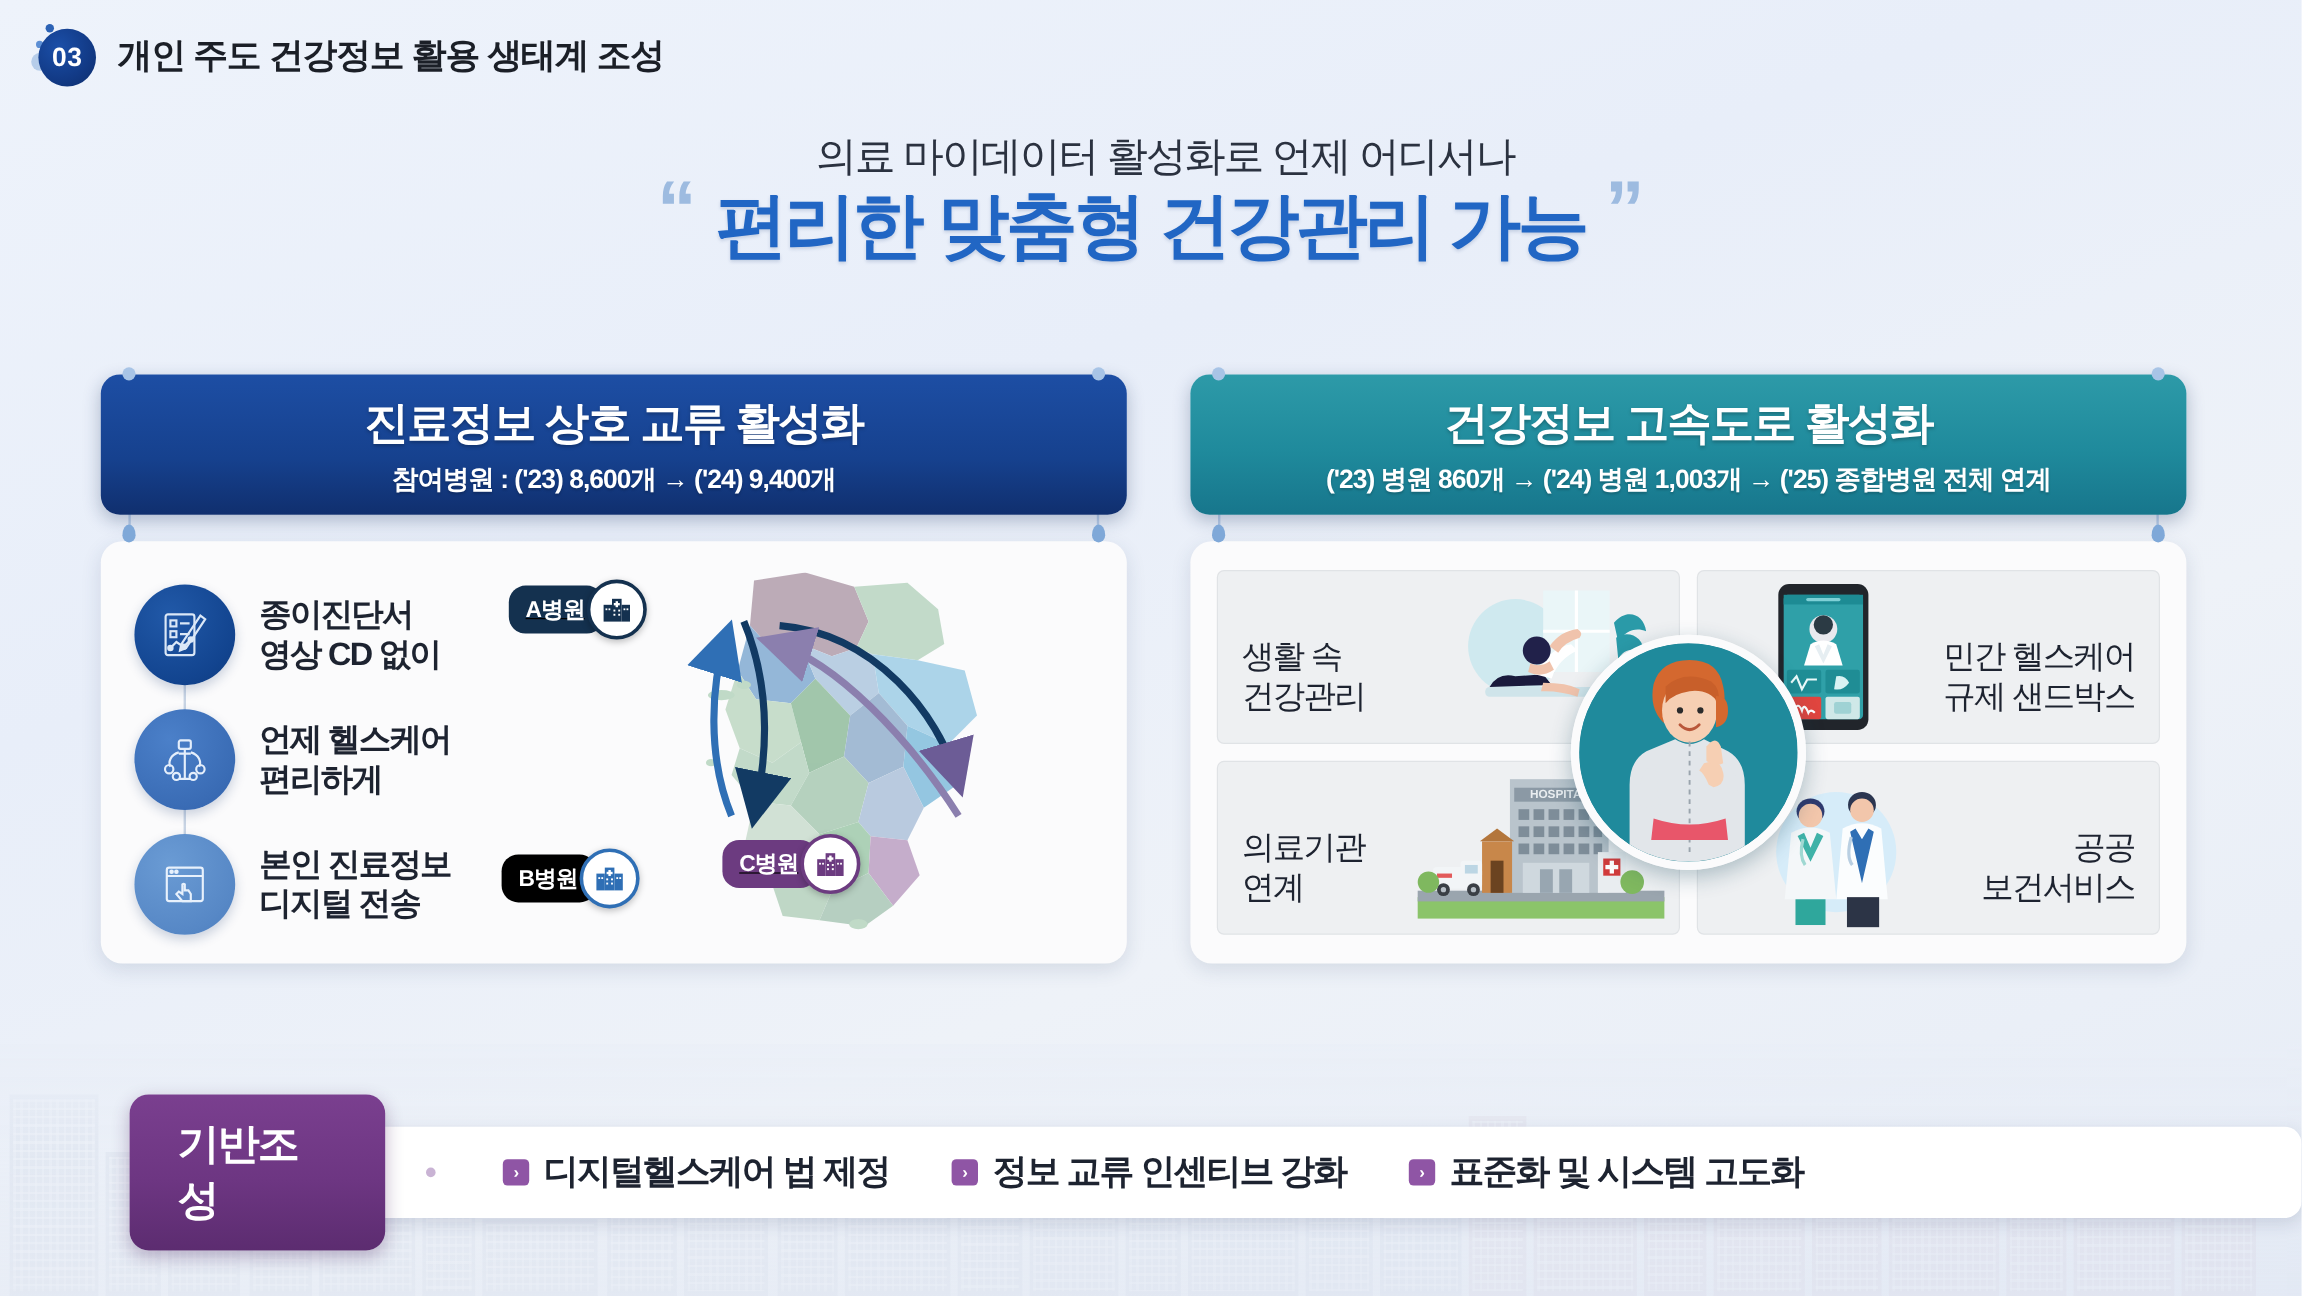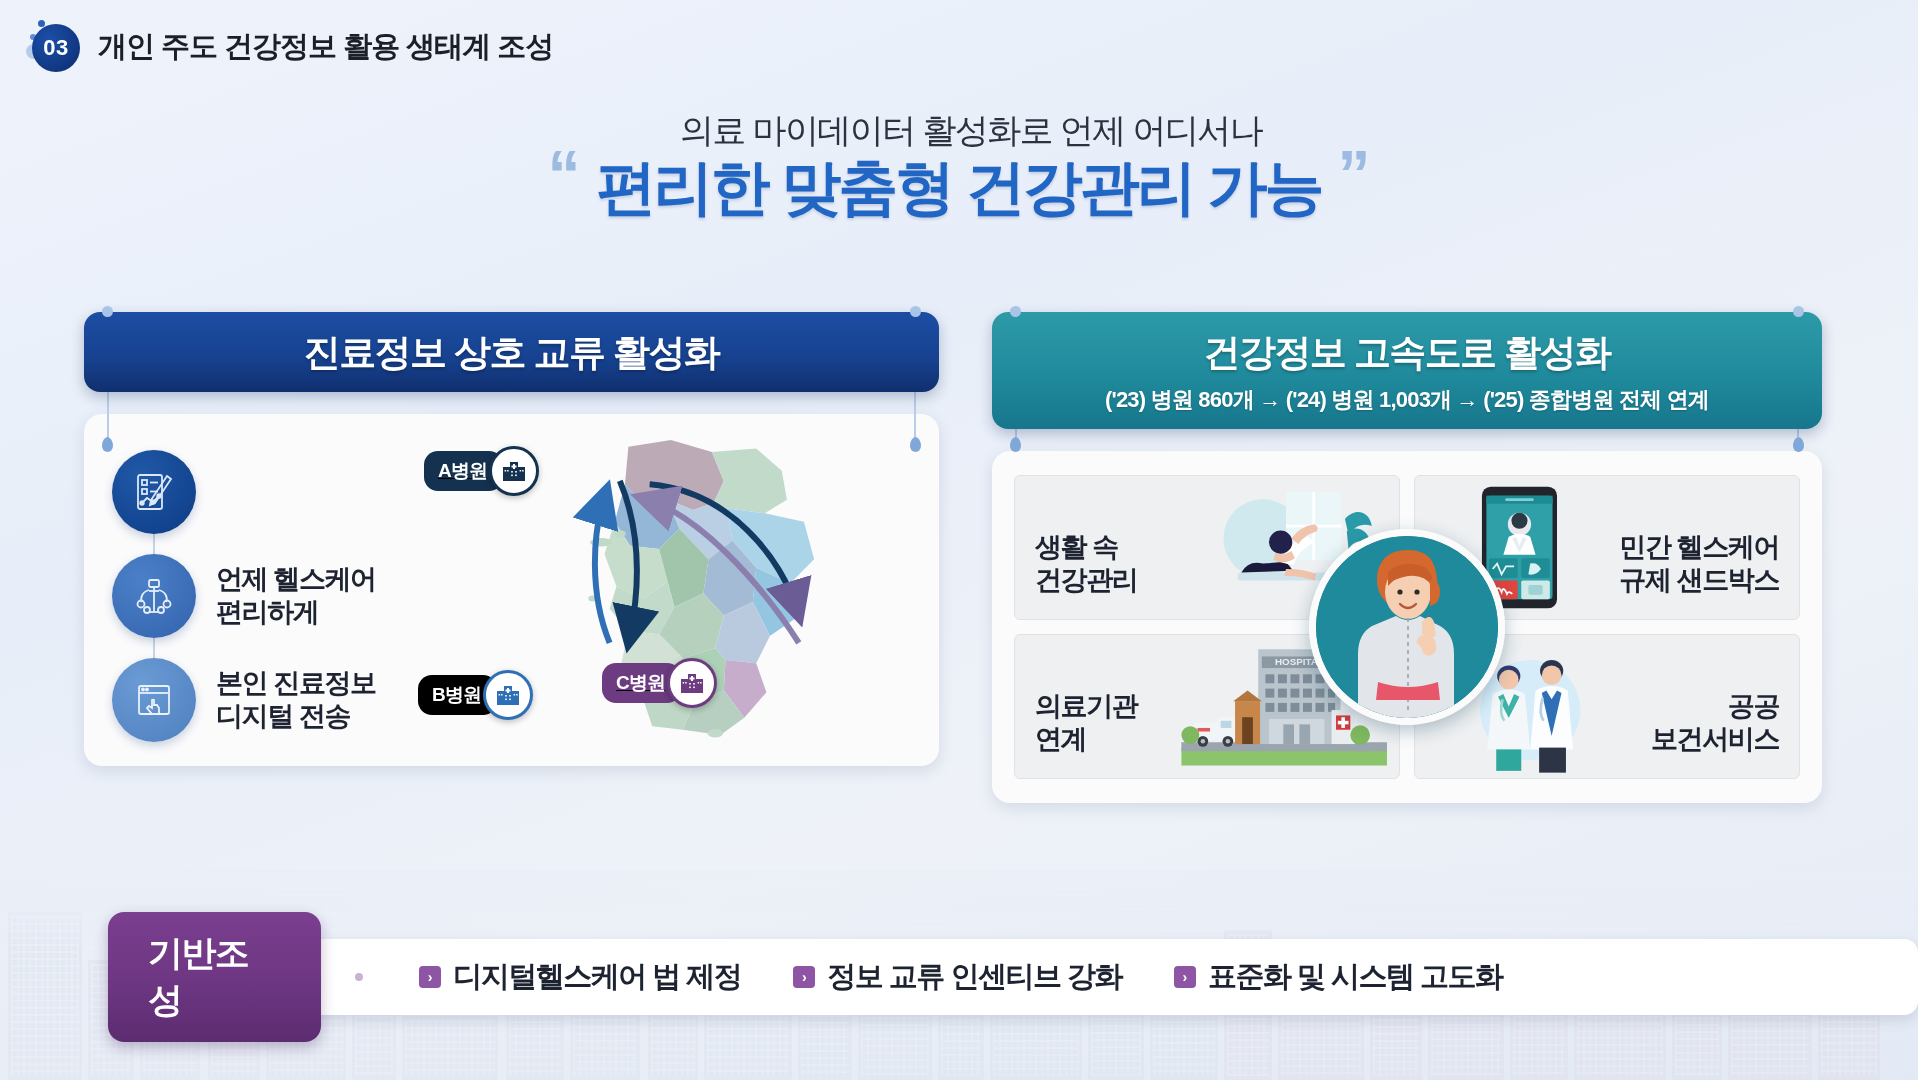--- a/index.html
+++ b/index.html
@@ -77,21 +77,21 @@
   .blt .tx { font-size:27px; font-weight:800; color:#1d2330; line-height:1.22; letter-spacing:-1.4px; }
   .bullets .chain { position:absolute; left:41px; width:2px; background:#c8d4e4; }
 
   .map-wrap { flex:1; position:relative; }
 
   
   .right-body { padding:24px 22px; height:352px; position:relative; }
   .quad { display:grid; grid-template-columns:1fr 1fr; grid-template-rows:1fr 1fr; gap:14px; height:100%; }
   .qcard { background:#eef0f2; border:1px solid #e0e3e6; border-radius:6px; position:relative;
      display:flex; align-items:center; overflow:hidden; }
-  .qcard .qlabel { font-size:27px; font-weight:700; color:#1d2330; line-height:1.22;
+  .qcard .qlabel { font-size:27px; font-weight:400; color:#1d2330; line-height:1.22;
      letter-spacing:-1.4px; padding:0 20px; z-index:3;margin-top:32px; }
   .qcard.r .qlabel { margin-left:auto; text-align:right; }
   .qart { position:absolute; top:0; bottom:0; width:60%; }
   .qart.left-art { right:0; }
   .qart.right-art { left:0; }
 
   .center-person { position:absolute; left:50%; top:50%; transform:translate(-50%,-50%);
      width:196px; height:196px; border-radius:50%; z-index:8;
      background:radial-gradient(circle at 50% 40%,#2a93a3 0%,#1f8496 70%,#17707f 100%);
      border:7px solid #fbfbfc; box-shadow:0 6px 18px rgba(20,70,90,.3); overflow:hidden; }
@@ -167,20 +167,21 @@
 <div class="sub-title">의료 마이데이터 활성화로 언제 어디서나</div>
 <div class="main-title-row">
   <span class="quote">“</span>
   <span class="main-title">편리한 맞춤형 건강관리 가능</span>
   <span class="quote close">”</span>
 </div>
 
 <div class="panel" style="left:84px; top:312px; width:855px;">
   <div class="panel-head left">
     <div class="ph-title">진료정보 상호 교류 활성화</div>
+    <div class="ph-sub">참여병원 : ('23) 8,600개 → ('24) 9,400개</div>
   </div>
   <div class="pin" style="left:18px; top:-6px;"></div>
   <div class="pin" style="right:18px; top:-6px;"></div>
   <div class="pin-line" style="left:23px; top:0px; height:132px;"></div>
   <div class="pin-line" style="right:23px; top:0px; height:132px;"></div>
   <div class="pin-drop" style="left:18px; top:125px;"></div>
   <div class="pin-drop" style="right:18px; top:125px;"></div>
 
   <div class="panel-body left-body">
     <div class="bullets">
@@ -194,20 +195,24 @@
             <rect x="12" y="12" width="5" height="5"></rect>
             <line x1="20" y1="14.5" x2="28" y2="14.5"></line>
             <rect x="12" y="21" width="5" height="5"></rect>
             <line x1="20" y1="23.5" x2="28" y2="23.5"></line>
             <polyline points="12,35 17,30 23,34 29,28"></polyline>
             <circle cx="12" cy="35" r="1.8" fill="#dbe8f7"></circle>
               <circle cx="23" cy="34" r="1.8" fill="#dbe8f7"></circle>
             <circle cx="29" cy="28" r="1.8" fill="#dbe8f7"></circle>
             <path d="M37 8 l4 3 -16 24 -5 2 1 -5 z"></path>
           </svg>
+        </div>
+        <div class="tx">
+          <span>종이진단서</span><br>
+          <span>영상 CD 없이</span>
         </div>
       </div>
 
       <div class="blt b2">
         <div class="ic">
           <svg width="48" height="48" viewBox="0 0 48 48" fill="none" stroke="#e4eefb" stroke-width="1.8">
             <rect x="19" y="8" width="10" height="7" rx="1.5"></rect>
             <line x1="24" y1="15" x2="24" y2="40"></line>
             <line x1="19" y1="40" x2="29" y2="40"></line>
             <path d="M19 18 C12 20 10 26 12 30"></path>

